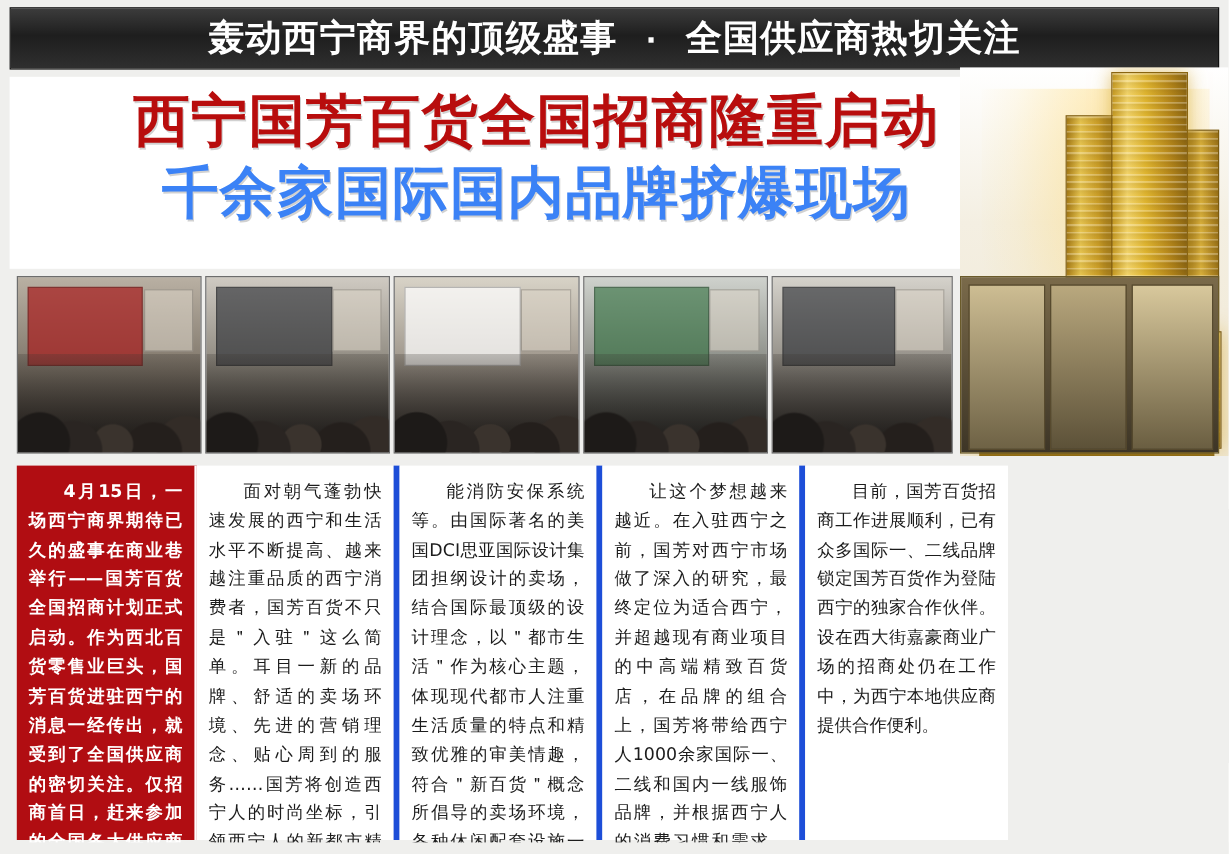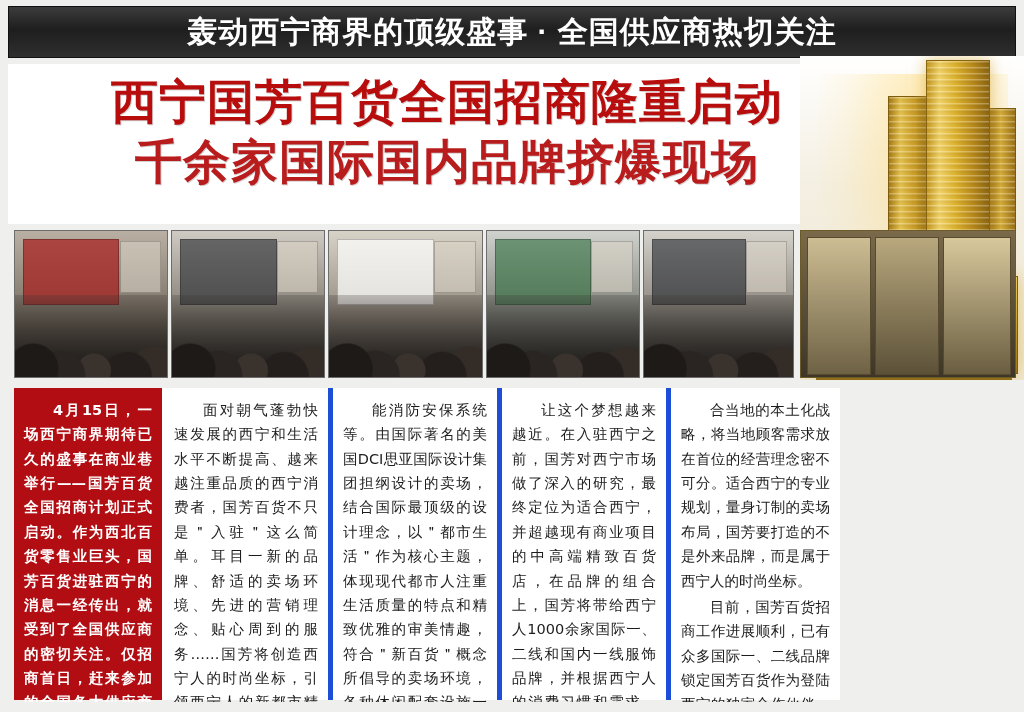--- a/index.html
+++ b/index.html
@@ -31,21 +31,21 @@
     display: flex;
     align-items: center;
     justify-content: center;
   }
   .topbar .kicker {
     color: #ffffff;
     font-size: 30px;
     font-weight: bold;
     letter-spacing: 1px;
     white-space: nowrap;
-    font-family: Liberation Sans, sans-serif;
+    font-family: Liberation Mono, monospace;
   }
 
   
   .headline-wrap {
     position: absolute;
     left: 8px;
     top: 64px;
     width: 924px;
     height: 160px;
     background: #ffffff;
@@ -62,21 +62,21 @@
     color: #b80d0d;
     font-size: 47px;
     font-weight: bold;
     line-height: 1.28;
     letter-spacing: 1px;
     white-space: nowrap;
     font-family: "DejaVu Sans", sans-serif;
     text-shadow: 1px 1px 0 rgba(0,0,0,0.18);
   }
   .headline .l2 {
-    color: #b91c1c;
+    color: #3b82f6;
     font-size: 47px;
     font-weight: bold;
     line-height: 1.28;
     letter-spacing: 1px;
     white-space: nowrap;
     font-family: "DejaVu Sans", sans-serif;
     text-shadow: 1px 1px 0 rgba(0,0,0,0.18);
   }
 
   
@@ -400,20 +400,19 @@
       <p>能消防安保系统等。由国际著名的美国DCI思亚国际设计集团担纲设计的卖场，结合国际最顶级的设计理念，以＂都市生活＂作为核心主题，体现现代都市人注重生活质量的特点和精致优雅的审美情趣，符合＂新百货＂概念所倡导的卖场环境，各种休闲配套设施一应俱全，带给西宁顾客美妙的购物体验以及全方位的愉悦感受。</p>
 
     </div>
 
     <div class="col col-n">
       <p>让这个梦想越来越近。在入驻西宁之前，国芳对西宁市场做了深入的研究，最终定位为适合西宁，并超越现有商业项目的中高端精致百货店，在品牌的组合上，国芳将带给西宁人1000余家国际一、二线和国内一线服饰品牌，并根据西宁人的消费习惯和需求，对入驻品牌仔细甄选，有近一半的品牌从未在西宁市场上出现过。</p>
 
     </div>
 
     <div class="col col-n col-last">
-      <p>合当地的本土化战略，将当地顾客需求放在首位的经营理念密不可分。适合西宁的专业规划，量身订制的卖场布局，国芳要打造的不是外来品牌，而是属于西宁人的时尚坐标。</p>
       <p>目前，国芳百货招商工作进展顺利，已有众多国际一、二线品牌锁定国芳百货作为登陆西宁的独家合作伙伴。设在西大街嘉豪商业广场的招商处仍在工作中，为西宁本地供应商提供合作便利。</p>
     </div>
 
   </div>
 
   <div class="footer-space"></div>
 </div>
 
 </body></html>

